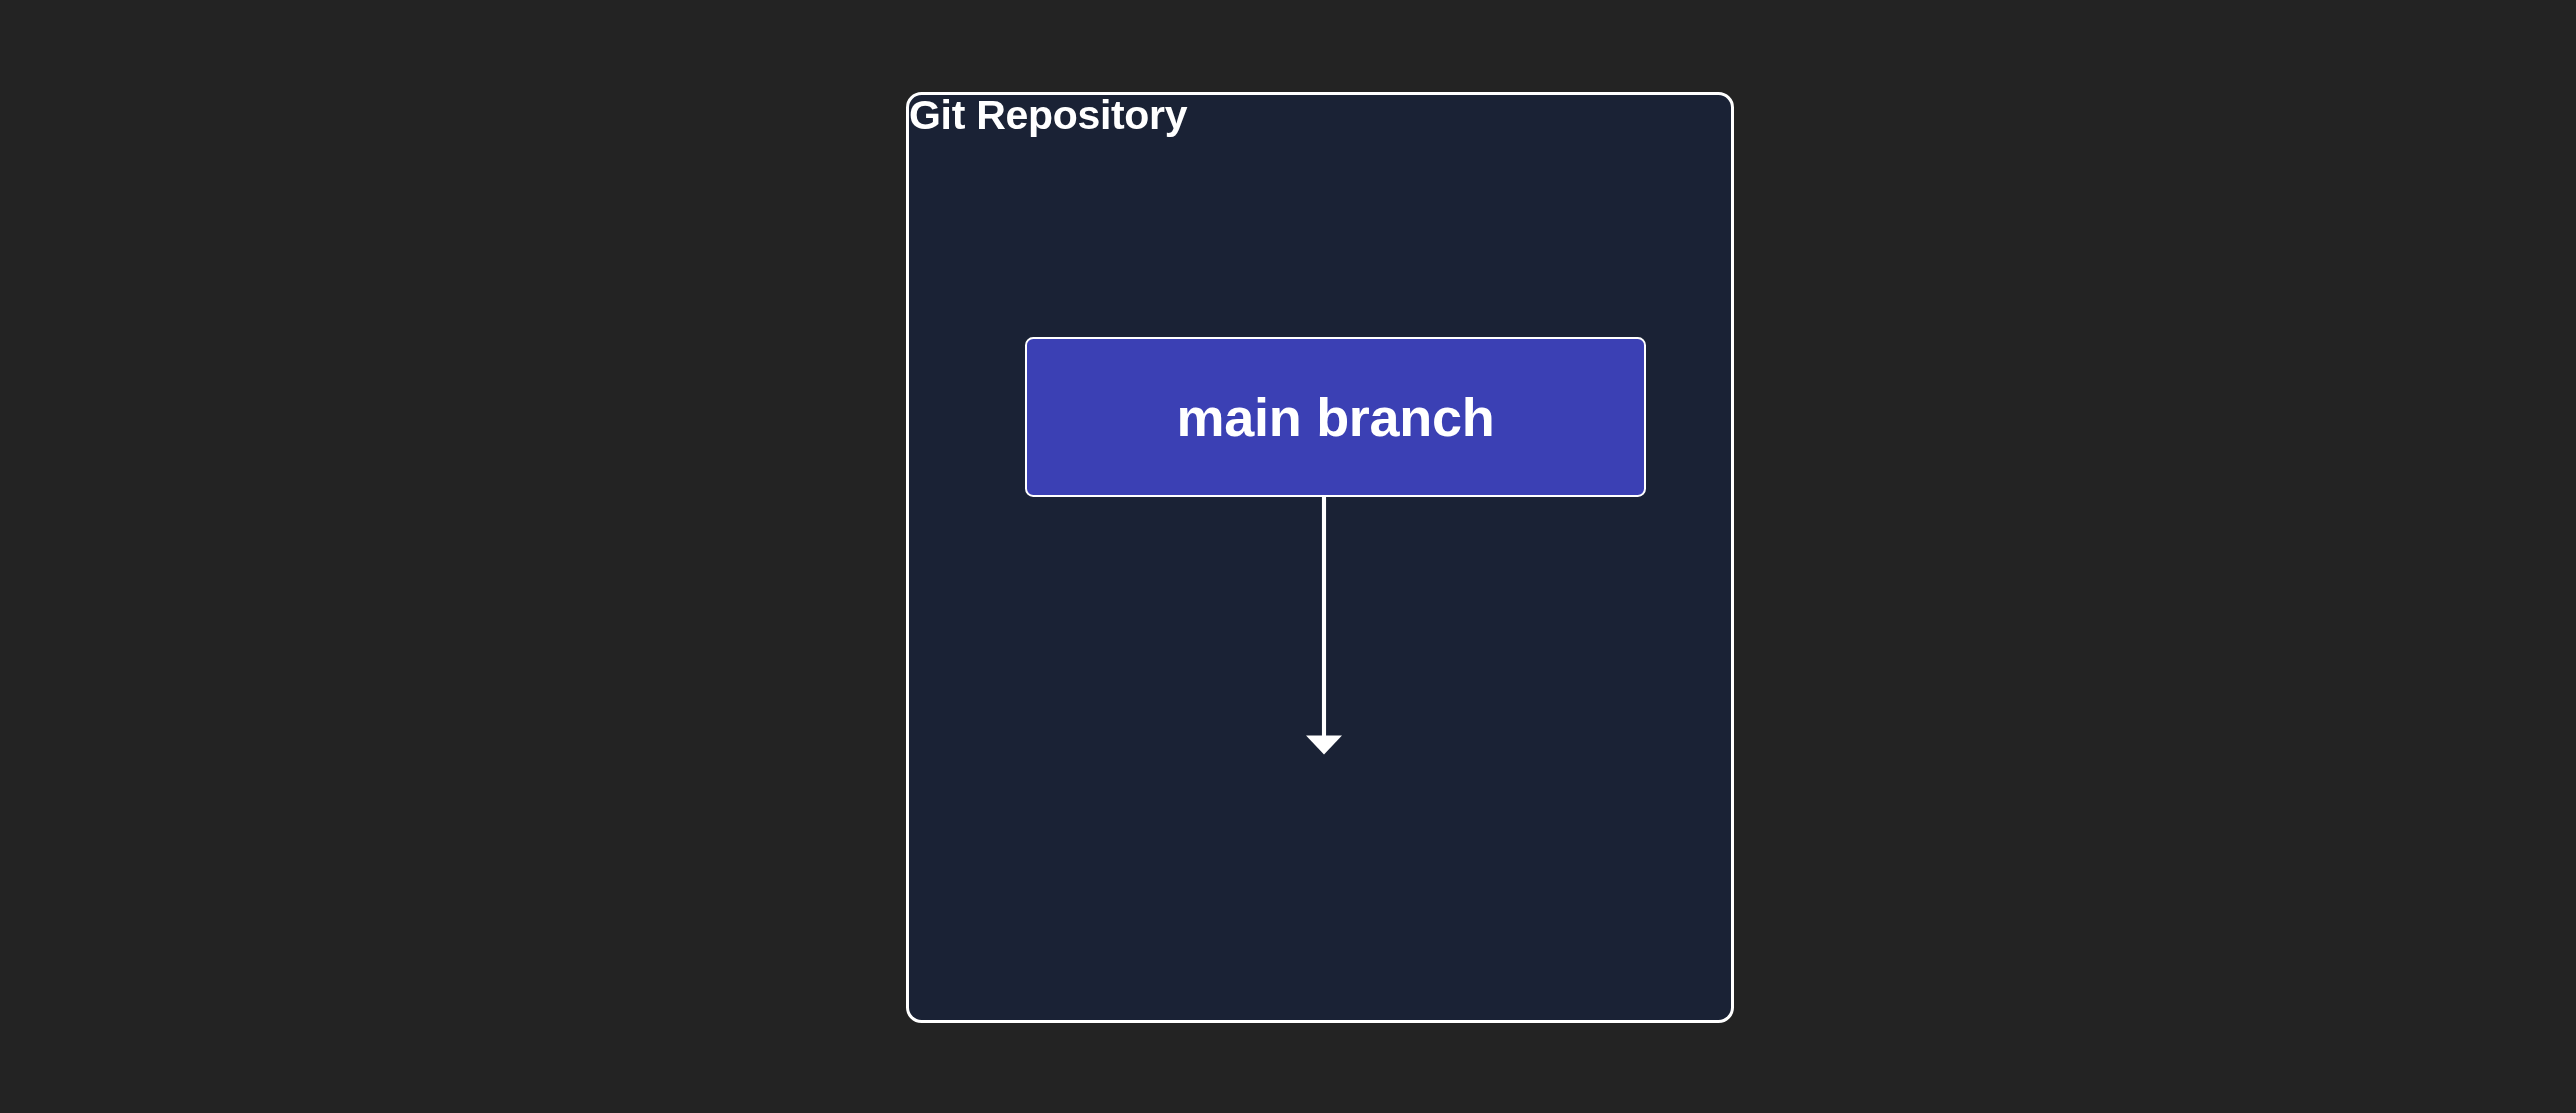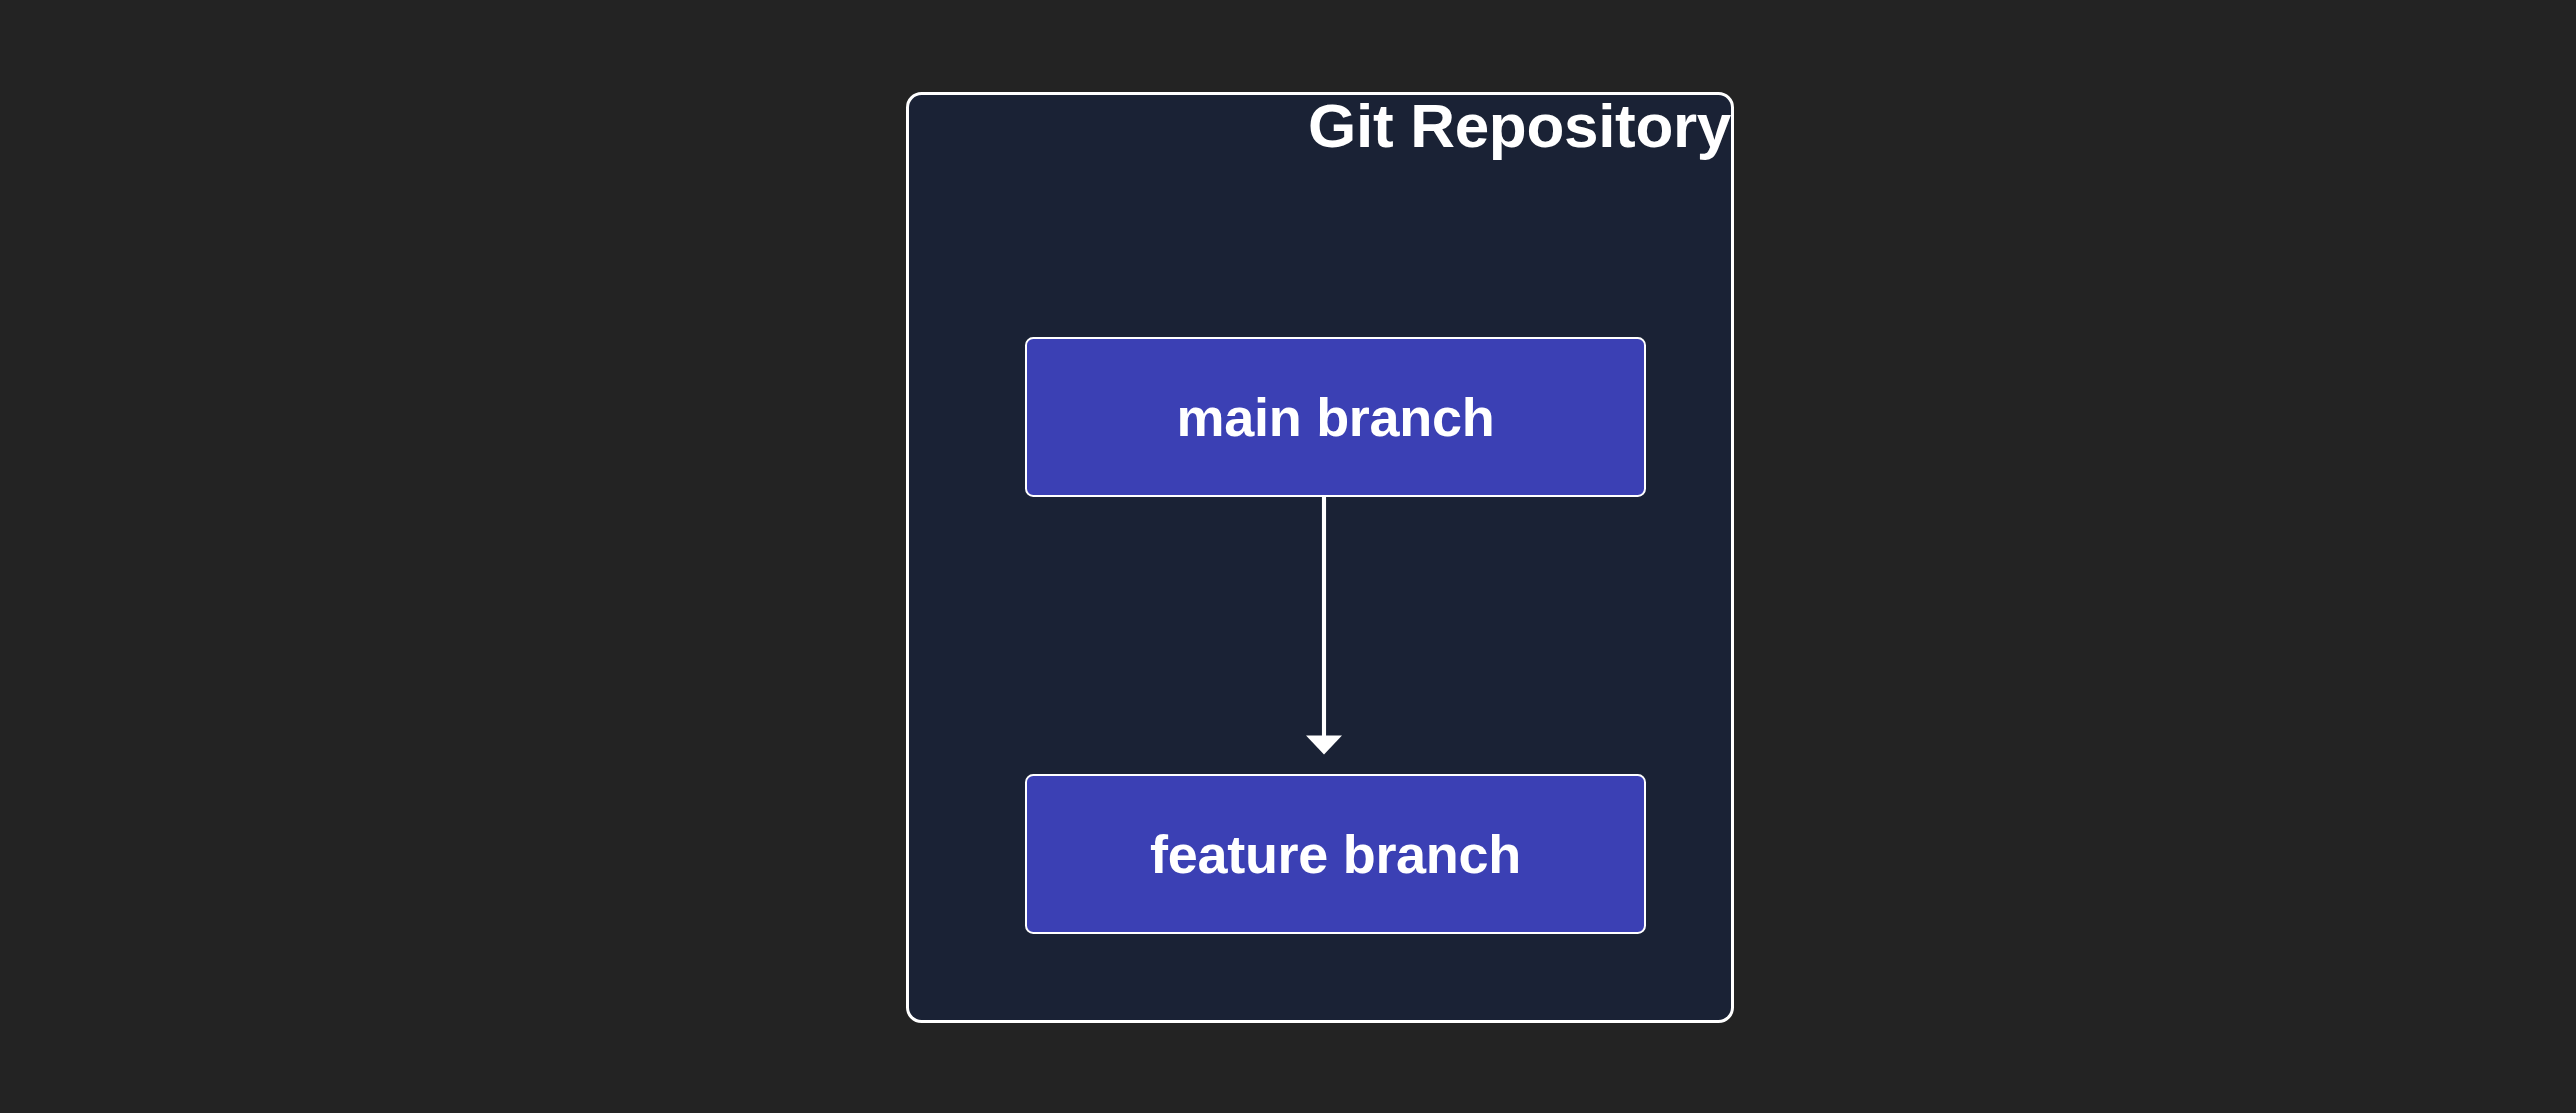--- a/index.html
+++ b/index.html
@@ -32,23 +32,23 @@
     background: #1a2235;
     border: 3.1px solid #ffffff;
     border-radius: 15.5px;
   }
 
   .repo-title {
     position: absolute;
     left: 0;
     top: 0;
     width: 100%;
-    text-align: right;
+    text-align: left;
     color: #ffffff;
-    font-size: 62px;
+    font-size: 41px;
     font-weight: bold;
     line-height: 1;
     letter-spacing: -0.3px;
     white-space: nowrap;
   }
 
   
   .branch-node {
     position: absolute;
     box-sizing: border-box;
@@ -116,20 +116,17 @@
       <span class="branch-label">main branch</span>
     </div>
 
     <div class="edge-arrow">
       <svg width="36" height="263" viewBox="0 0 70 510" xmlns="http://www.w3.org/2000/svg">
         <line class="edge-line" x1="35" y1="0" x2="35" y2="472"></line>
         <polygon class="edge-head" points="0,465 70,465 35,502"></polygon>
       </svg>
     </div>
 
-    <div class="branch-node node-feature">
-      <span class="branch-label">feature branch</span>
-    </div>
 
   </div>
 
 </div>
 
 
 </body></html>

